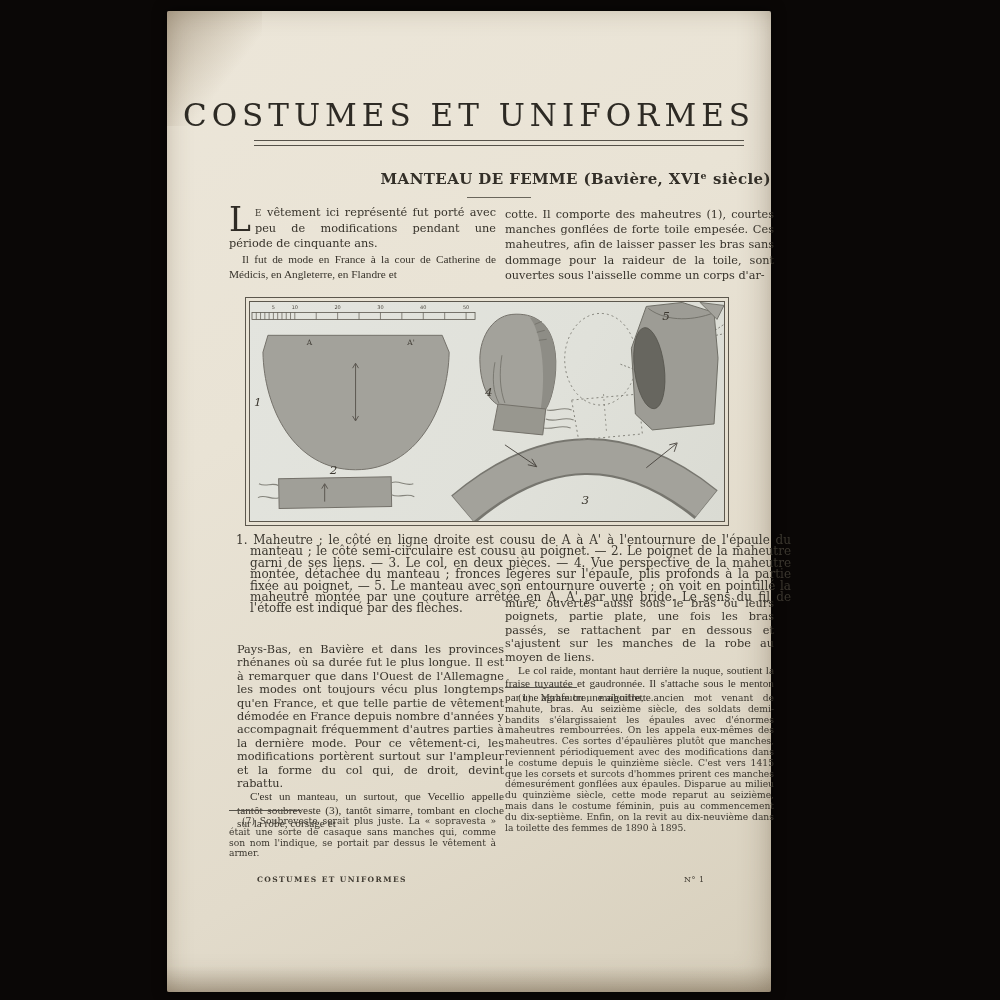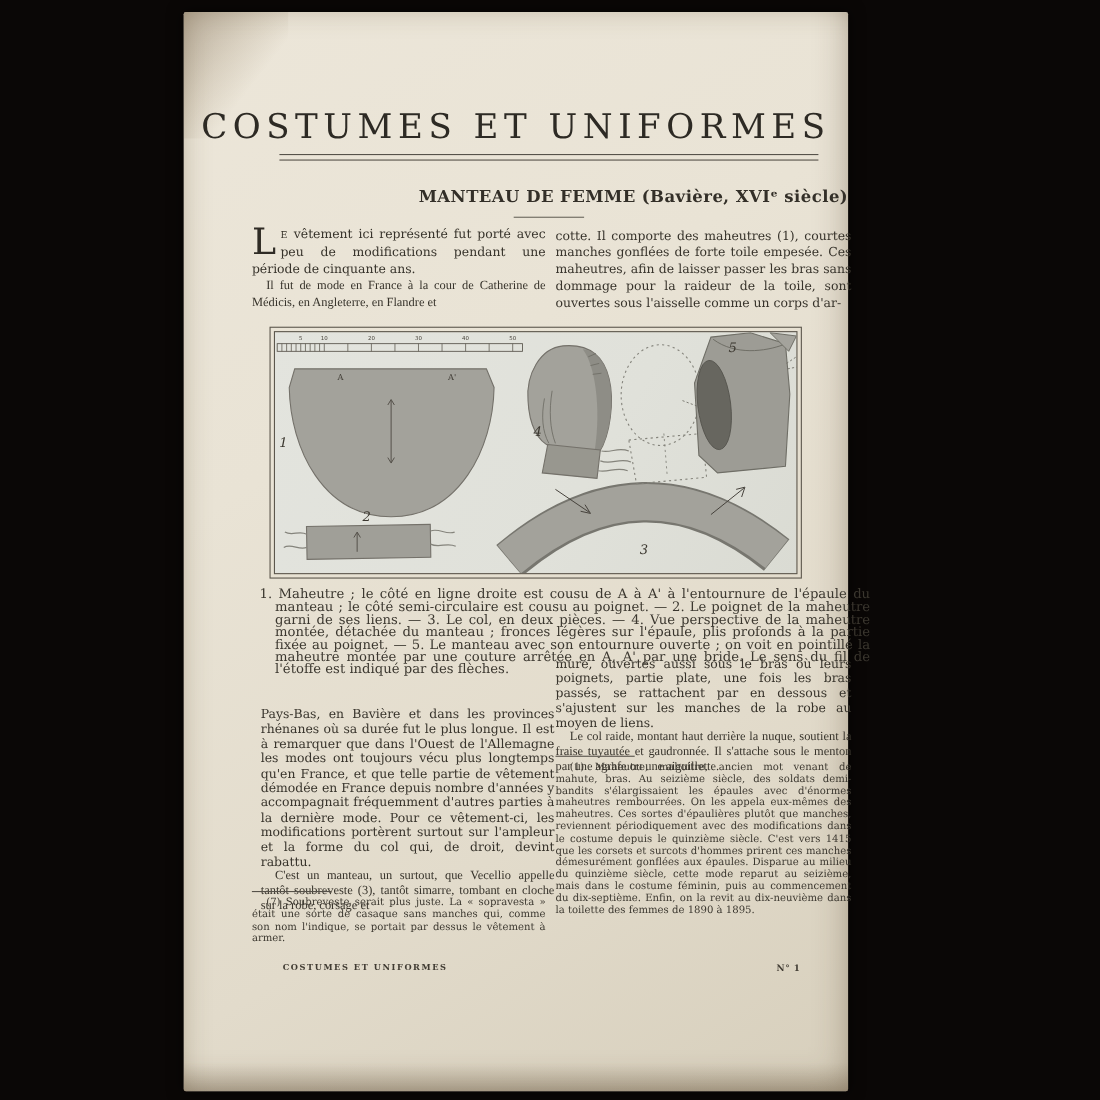--- a/index.html
+++ b/index.html
@@ -73,21 +73,21 @@
   .footnote-block{position:absolute;font-size:9.2px;line-height:10.8px;text-align:justify;color:#3b372f;}
   .fn-left{left:62px;top:799px;width:267px;}
   .fn-right{left:338px;top:676px;width:269px;}
   .fn-rule{width:72px;border-top:1px solid #56524a;margin:0 0 5px 0;height:0;}
   .footnote-block p{margin:0;text-indent:13px;}
   .footer-left{
     position:absolute;left:90px;top:864px;font-size:7.5px;font-weight:bold;
     letter-spacing:1.4px;color:#403b32;
   }
   .footer-right{
-    position:absolute;left:539px;top:864px;font-size:8px;font-weight:bold;
+    position:absolute;left:517px;top:864px;font-size:8px;font-weight:normal;
     letter-spacing:.5px;color:#403b32;
   }
 </style>
 </head>
 <body>
 
 <div class="page">
   <div class="crease"></div>
   <div class="edge-bottom"></div>
 

